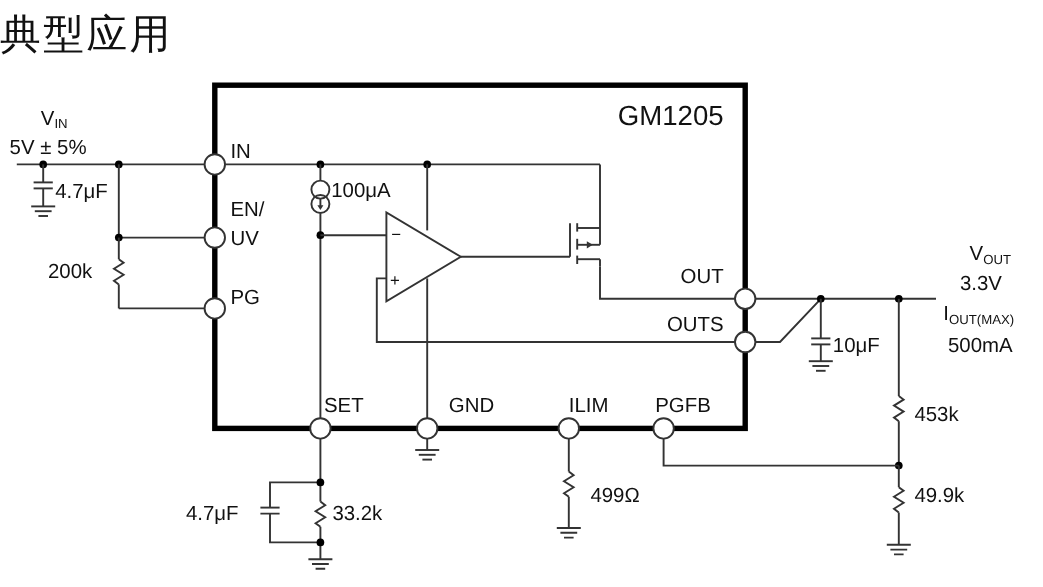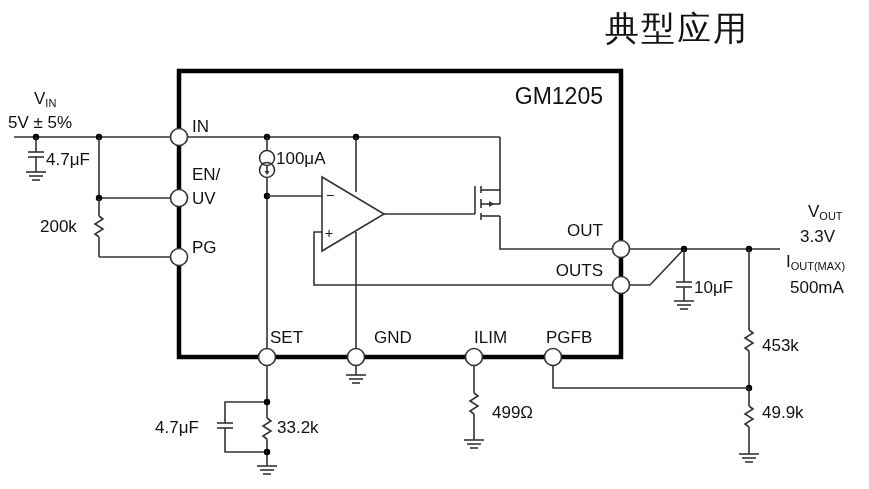--- a/index.html
+++ b/index.html
@@ -1,18 +1,18 @@
 <!DOCTYPE html>
 <html><head>
 <meta charset="utf-8">
 <style>
   html, body { margin: 0; padding: 0; background: #ffffff; }
   body { width: 869px; height: 489px; position: relative; overflow: hidden; font-family: "Liberation Sans", sans-serif; }
   #title {
-    position: absolute; left: 0; top: 6px; width: 749px; text-align: right;
+    position: absolute; left: 0; top: 6px; width: 749px; text-align: left;
     font-family: Liberation Mono, monospace; font-size: 34px; color: #111; letter-spacing: 2px;
   }
   svg { position: absolute; left: 0; top: 0; }
   .w { stroke: #333; stroke-width: 1.6; fill: none; }
   .chip { stroke: #000; stroke-width: 4.5; fill: none; }
   .pin { fill: #fff; stroke: #333; stroke-width: 1.6; }
   .dot { fill: #000; }
   .lbl { font-family: "Liberation Sans", sans-serif; font-size: 17px; fill: #111; }
   .lbl-lg { font-family: "Liberation Sans", sans-serif; font-size: 23px; fill: #111; }
   .sub { font-size: 11px; }

